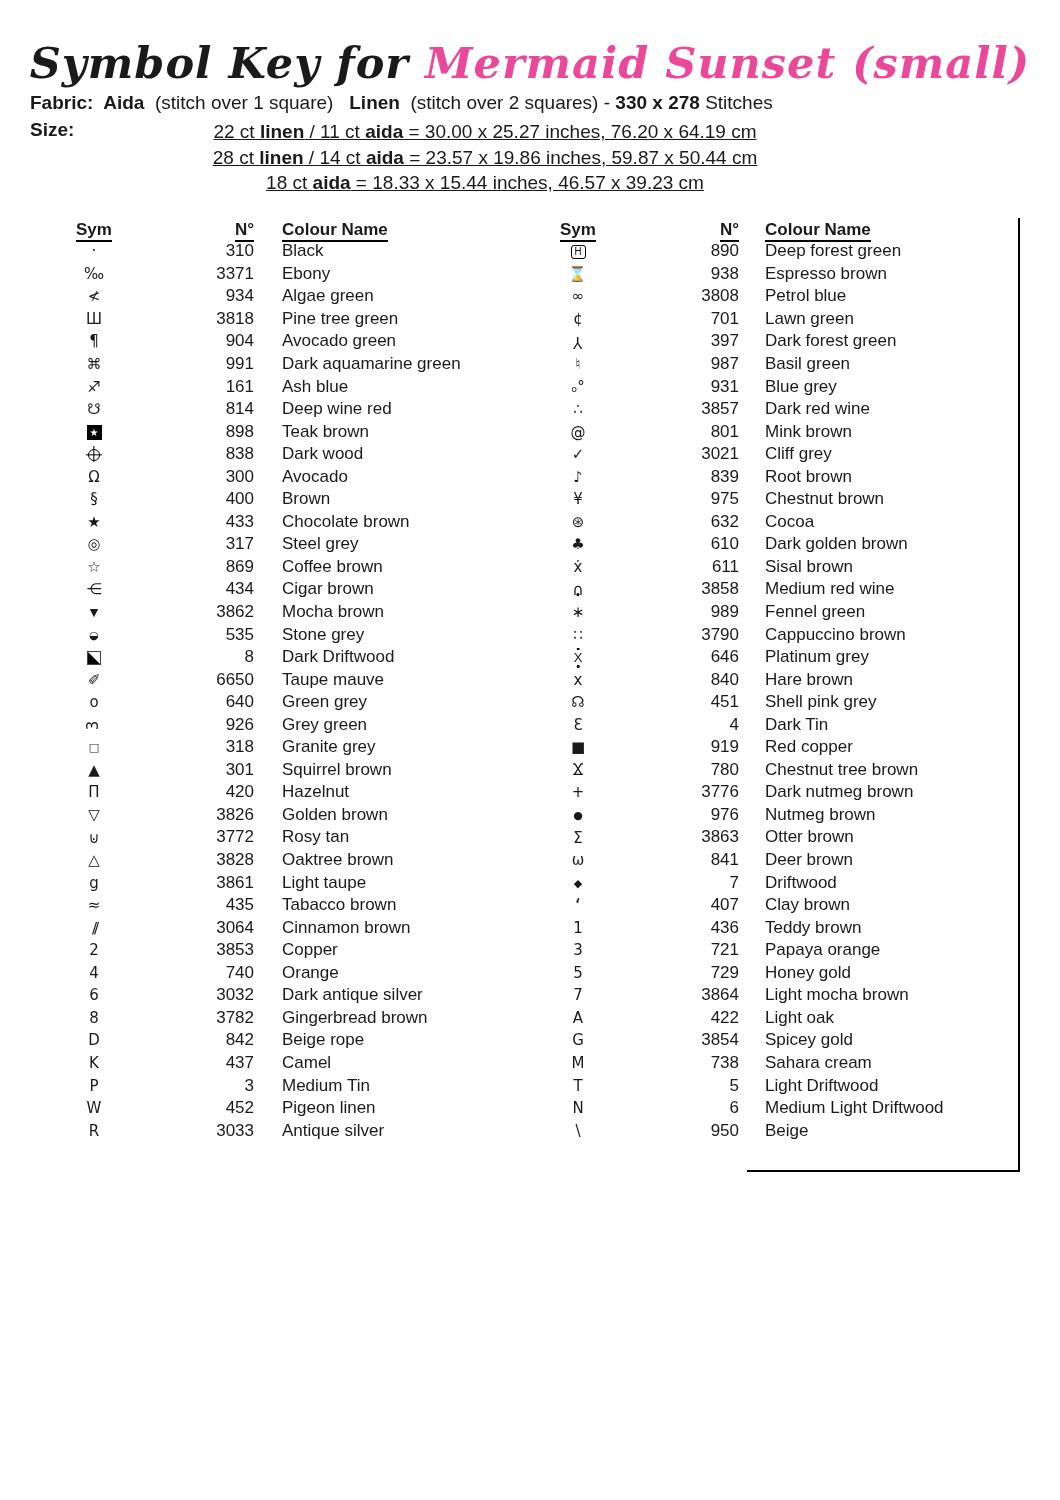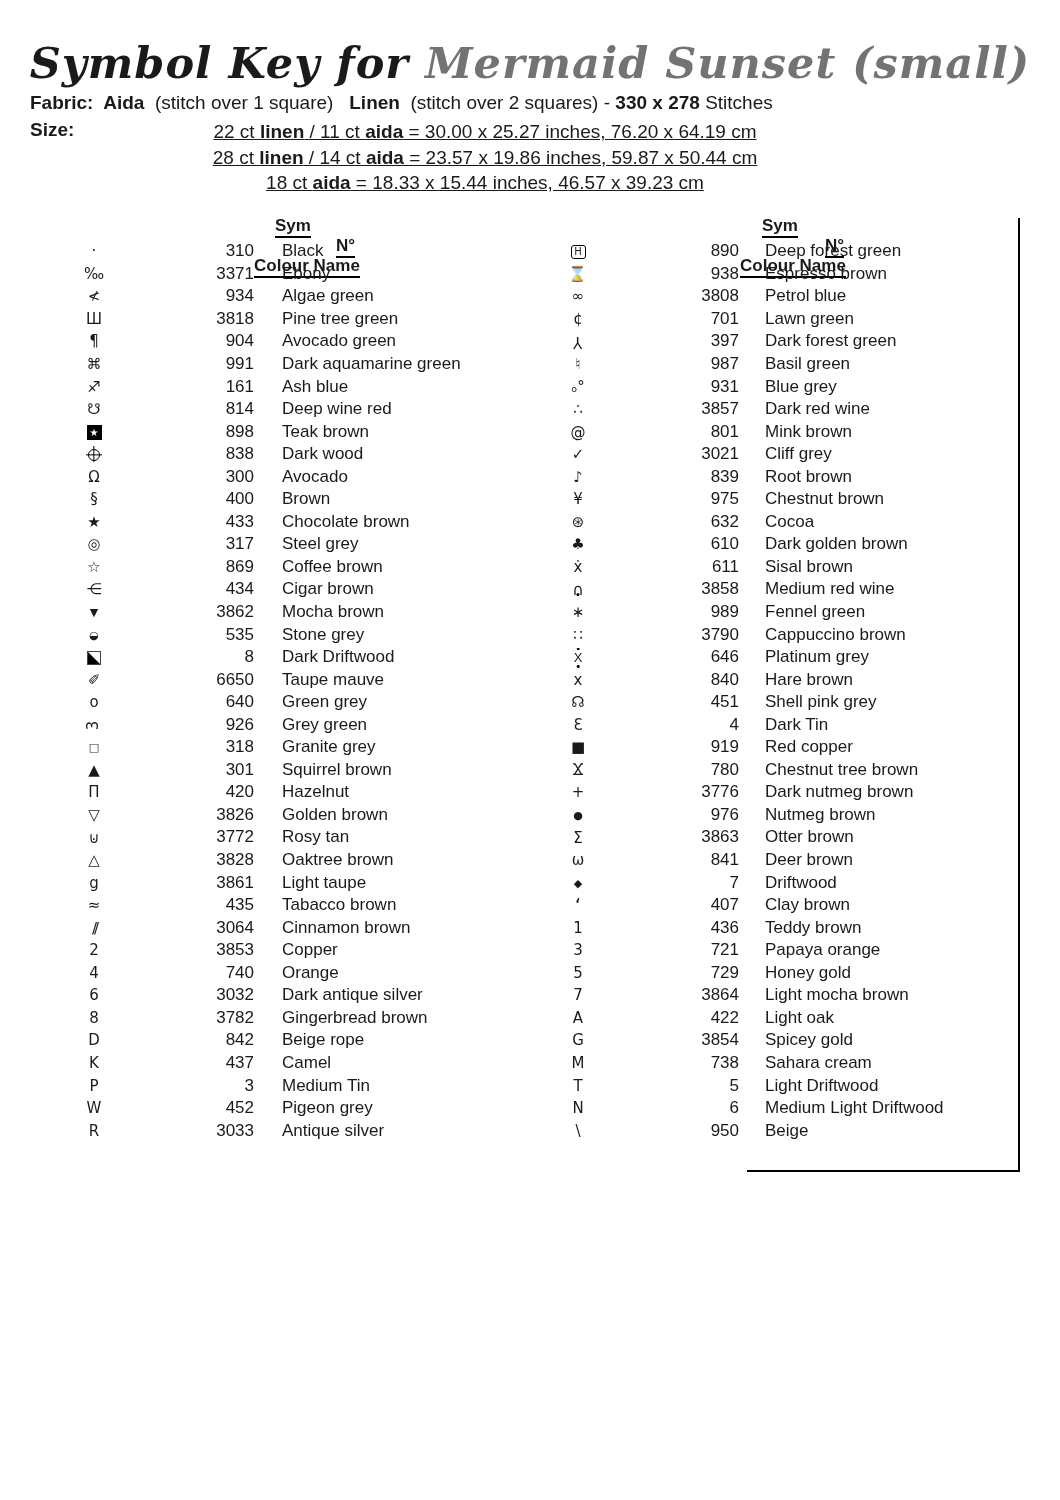--- a/index.html
+++ b/index.html
@@ -7,32 +7,32 @@
     width:1060px;height:1500px;background:#ffffff;position:relative;
     font-family:"Liberation Sans",sans-serif;color:#1a1a1a;overflow:hidden;
   }
   .bold{font-weight:bold;}
   
   .title{
     position:absolute;top:38px;left:0;width:100%;text-align:center;
     font-family:"DejaVu Serif",serif;font-style:italic;font-weight:bold;
     font-size:43px;letter-spacing:1px;white-space:nowrap;
   }
-  .title .t-name{color:#737373;}
+  .title .t-name{color:#ec4899;}
   
   .fabric{position:absolute;top:92px;left:30px;font-size:19px;white-space:pre;}
   .sizelabel{position:absolute;top:119px;left:30px;font-size:19px;font-weight:bold;}
   .sizes{position:absolute;top:119px;left:0;width:970px;text-align:center;font-size:19px;line-height:25.5px;}
   .sizes .sline{white-space:pre;text-decoration:underline;}
   
   .tablewrap{position:absolute;top:216px;left:0;}
   .grp{position:absolute;top:0;}
   .grp-left{left:58px;width:470px;}
   .grp-right{left:545px;width:470px;}
-  .thead{display:flex;font-weight:bold;font-size:17px;height:24px;align-items:center;flex-direction:column;}
+  .thead{display:flex;font-weight:bold;font-size:17px;height:24px;align-items:flex-end;}
   .thead .hu{border-bottom:2px solid #000;padding-bottom:1px;}
   .cell-sym{width:72px;text-align:center;flex:0 0 auto;}
   .cell-num{width:124px;text-align:right;flex:0 0 auto;}
   .cell-name{padding-left:28px;text-align:left;flex:1 1 auto;white-space:nowrap;}
   .grp-right .cell-sym{width:66px;}
   .grp-right .cell-num{width:128px;}
   .grp-right .cell-name{padding-left:26px;}
   .trow{display:flex;height:22.55px;align-items:center;font-size:17px;}
   .glyph{
     display:inline-block;font-family:"DejaVu Sans",sans-serif;
@@ -272,21 +272,21 @@
           <div class="cell-name">Camel</div>
         </div>
         <div class="trow">
           <div class="cell-sym"><span class="glyph">P</span></div>
           <div class="cell-num">3</div>
           <div class="cell-name">Medium Tin</div>
         </div>
         <div class="trow">
           <div class="cell-sym"><span class="glyph">W</span></div>
           <div class="cell-num">452</div>
-          <div class="cell-name">Pigeon grey</div>
+          <div class="cell-name">Pigeon linen</div>
         </div>
         <div class="trow">
           <div class="cell-sym"><span class="glyph">R</span></div>
           <div class="cell-num">3033</div>
           <div class="cell-name">Antique silver</div>
         </div>
       </div>
   </div>
   <div class="grp grp-right">
     <div class="thead">

